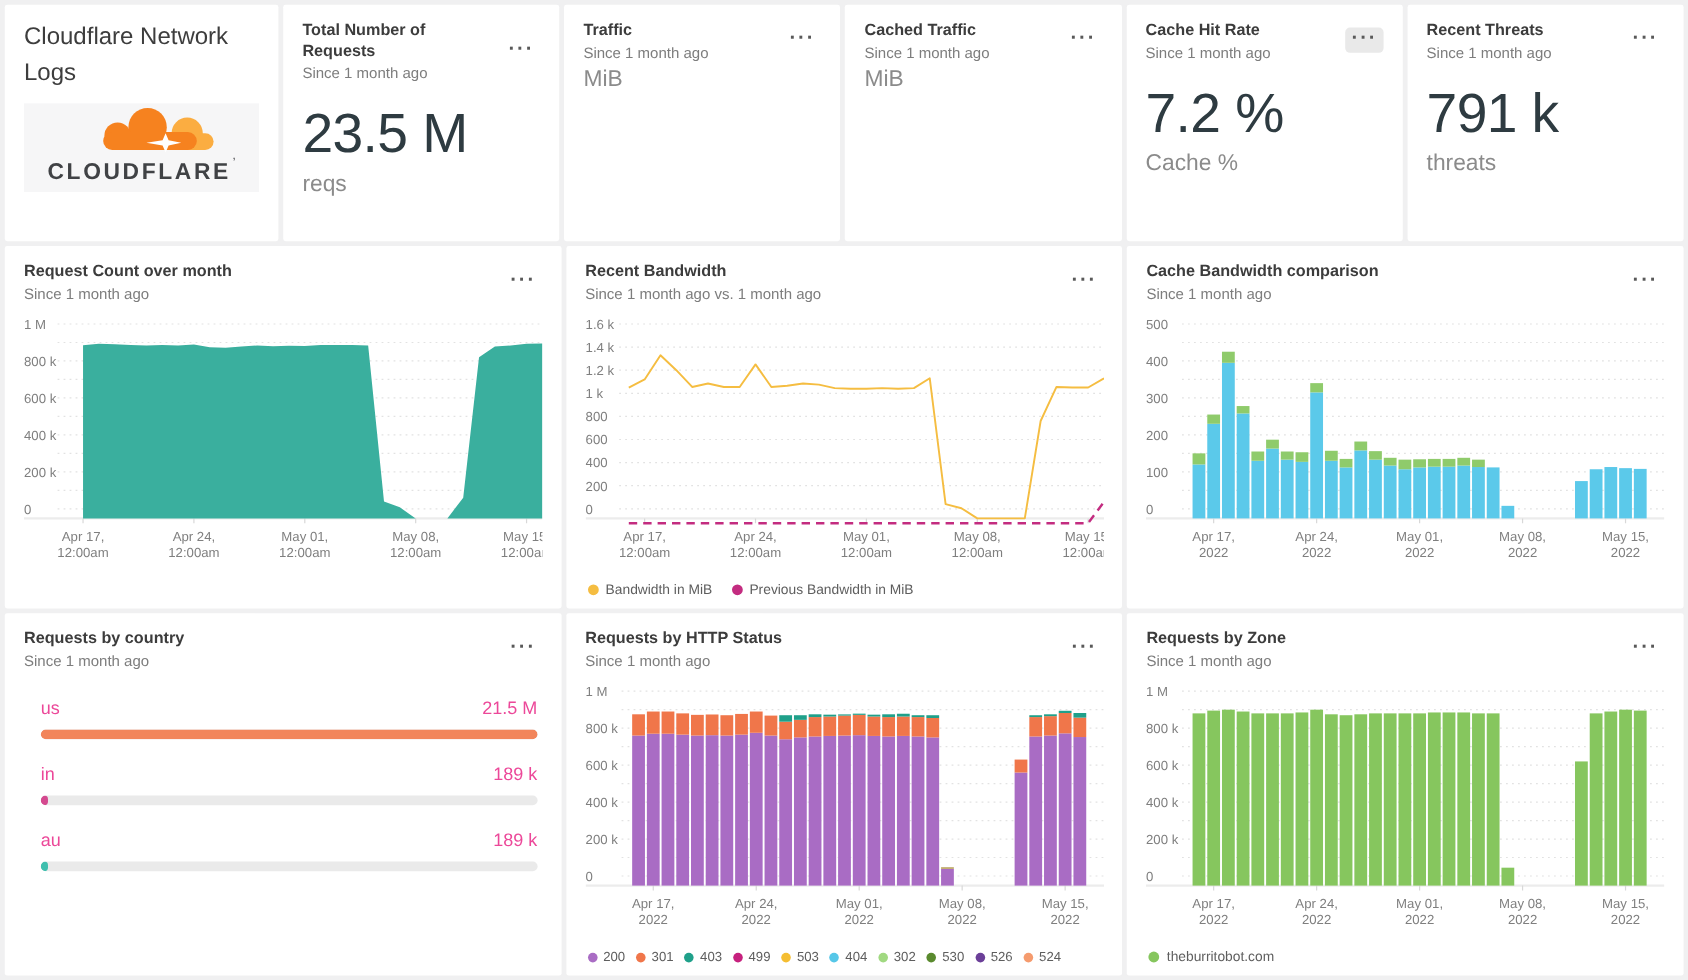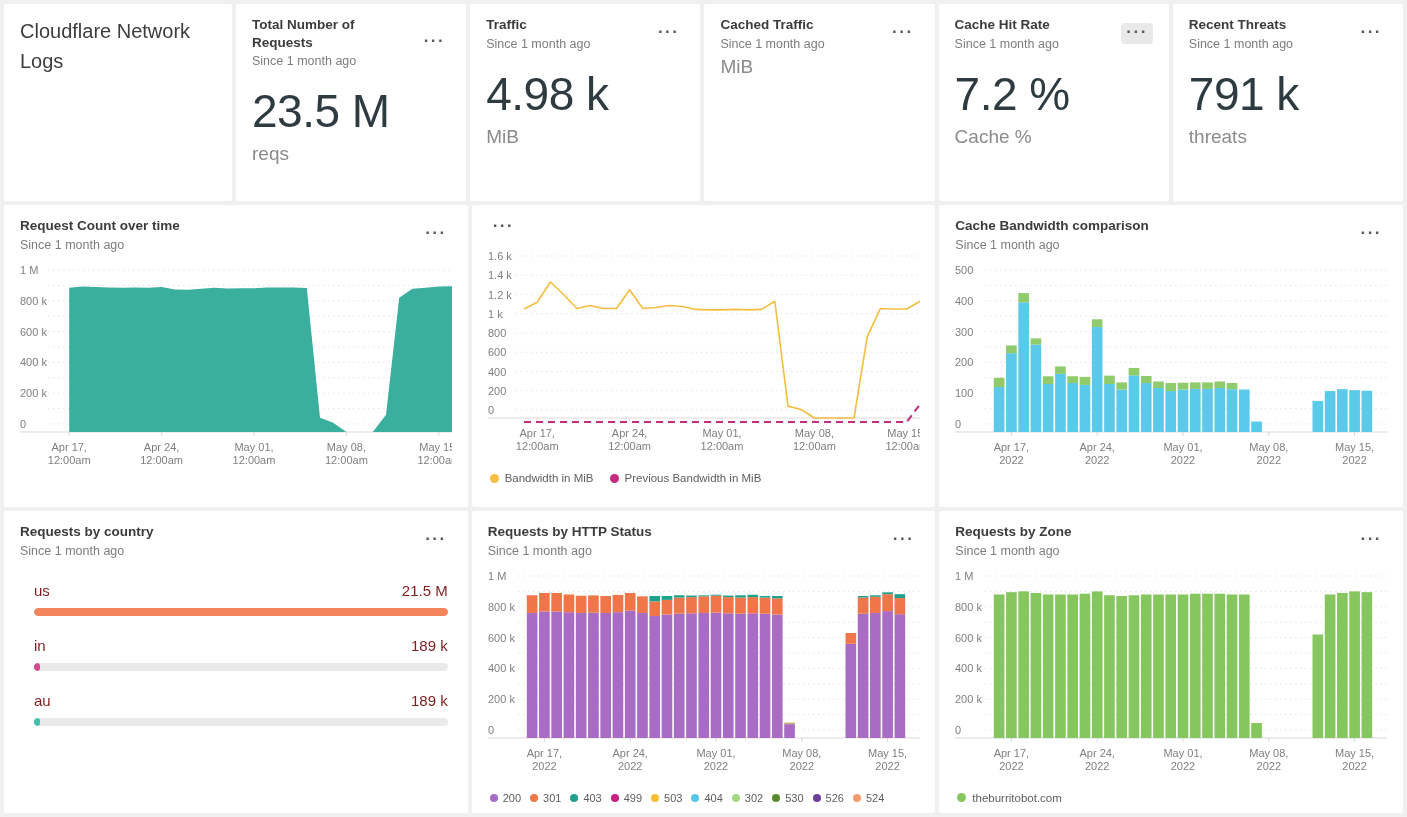--- a/index.html
+++ b/index.html
@@ -22,33 +22,48 @@
   text.ax{font-size:11px;fill:#7f7f7f;}
   text.mid{text-anchor:middle;}
   .legend{display:flex;gap:16px;margin-top:3px;padding-left:2px;align-items:center;}
   .legend.compact{gap:9px;}
   .lg-item{display:flex;align-items:center;gap:6px;font-size:11.5px;color:#5e5e5e;white-space:nowrap;}
   .legend.compact .lg-item{font-size:11px;gap:5px;}
   .dot{width:9px;height:9px;border-radius:50%;display:inline-block;flex:none;}
   .legend.compact .dot{width:8px;height:8px;}
   .countries{margin-top:24px;padding:0 4px 0 14px;}
   .c-row{margin-bottom:21px;}
-  .c-line{display:flex;justify-content:space-between;font-size:15px;color:#7f1d1d;margin-bottom:9px;}
+  .c-line{display:flex;justify-content:space-between;font-size:15px;color:#ec4899;margin-bottom:9px;}
   .c-track{height:8px;background:#eaeaea;border-radius:4px;position:relative;overflow:hidden;}
   .c-fill{height:8px;border-radius:4px;position:absolute;left:0;top:0;}
 </style>
 </head>
 <body>
 
 <div class="dash">
 
   <div class="row r1">
 
     <div class="panel">
       <div class="logo-title">Cloudflare Network Logs</div>
+      <div class="logo-box">
+        <svg width="196" height="74">
+          <rect x="0" y="0" width="196" height="74" fill="#f6f6f7"></rect>
+          <g>
+            <circle cx="136" cy="25" r="13" fill="#fbad41"></circle>
+            <rect x="123" y="25" width="35" height="14" rx="7" fill="#fbad41"></rect>
+            <circle cx="103" cy="20" r="16" fill="#f6821f"></circle>
+            <circle cx="78" cy="27" r="11" fill="#f6821f"></circle>
+            <rect x="66" y="24" width="78" height="15" rx="7.5" fill="#f6821f"></rect>
+            <polygon fill="#ffffff" points="118,25 120.5,30.8 131,33 120.5,35.2 118,41 115.5,35.2 102,33 115.5,30.8"></polygon>
+          </g>
+          <text x="96" y="63" text-anchor="middle" font-size="19" font-weight="700" letter-spacing="2.2" fill="#404245">CLOUDFLARE</text>
+          <text x="174" y="52" font-size="10" fill="#404245">’</text>
+        </svg>
+      </div>
     </div>
 
     <div class="panel">
       <div class="hdr">
         <div>
           <div class="title">Total Number of Requests</div>
           <div class="sub">Since 1 month ago</div>
         </div>
         <div class="menu">···</div>
       </div>
@@ -57,21 +72,20 @@
     </div>
 
     <div class="panel">
       <div class="hdr">
         <div>
           <div class="title">Traffic</div>
           <div class="sub">Since 1 month ago</div>
         </div>
         <div class="menu">···</div>
       </div>
-      <div class="stat-val">4.98 k</div>
       <div class="stat-unit">MiB</div>
     </div>
 
     <div class="panel">
       <div class="hdr">
         <div>
           <div class="title">Cached Traffic</div>
           <div class="sub">Since 1 month ago</div>
         </div>
         <div class="menu">···</div>
@@ -102,21 +116,21 @@
       <div class="stat-val">791 k</div>
       <div class="stat-unit">threats</div>
     </div>
   </div>
 
   <div class="row r2">
 
     <div class="panel">
       <div class="hdr">
         <div>
-          <div class="title">Request Count over time</div>
+          <div class="title">Request Count over month</div>
           <div class="sub">Since 1 month ago</div>
         </div>
         <div class="menu">···</div>
       </div>
       <svg class="chart" width="432" height="225">
           <line x1="28" y1="12" x2="432" y2="12" stroke="#e2e2e2" stroke-width="1" stroke-dasharray="1.5,3.5"></line>
           <line x1="28" y1="27.4" x2="432" y2="27.4" stroke="#e2e2e2" stroke-width="1" stroke-dasharray="1.5,3.5"></line>
           <text x="0" y="16" class="ax">1 M</text>
           <line x1="28" y1="42.8" x2="432" y2="42.8" stroke="#e2e2e2" stroke-width="1" stroke-dasharray="1.5,3.5"></line>
           <line x1="28" y1="58.199999999999996" x2="432" y2="58.199999999999996" stroke="#e2e2e2" stroke-width="1" stroke-dasharray="1.5,3.5"></line>
@@ -147,20 +161,24 @@
           <text x="326.4" y="206" class="ax mid">12:00am</text>
           <line x1="418.8" y1="174" x2="418.8" y2="178" stroke="#d8d8d8" stroke-width="1"></line>
           <text x="418.8" y="193" class="ax mid">May 15,</text>
           <text x="418.8" y="206" class="ax mid">12:00am</text>
           <polygon points="49.2,174 49.2,29.710000000000008 62.4,28.47800000000001 75.6,28.939999999999998 88.8,29.55600000000001 102,29.864000000000004 115.2,29.55600000000001 128.4,29.864000000000004 141.6,29.093999999999994 154.8,31.403999999999996 168,31.866000000000014 181.2,30.78800000000001 194.4,29.864000000000004 207.6,30.47999999999999 220.8,30.171999999999997 234,30.325999999999993 247.2,29.55600000000001 260.4,29.55600000000001 273.6,29.401999999999987 286.8,30.018 300,159.84 313.2,164.768 326.4,174 339.6,174 352.8,174 366,156.76 379.2,39.72000000000001 392.4,30.78800000000001 405.6,29.864000000000004 418.8,28.47800000000001 432,28.169999999999987 432,174" fill="#3aaf9e"></polygon>
         </svg>
     </div>
 
     <div class="panel">
       <div class="hdr">
+        <div>
+          <div class="title">Recent Bandwidth</div>
+          <div class="sub">Since 1 month ago vs. 1 month ago</div>
+        </div>
         <div class="menu">···</div>
       </div>
       <svg class="chart" width="432" height="225">
           <line x1="28" y1="12" x2="432" y2="12" stroke="#e2e2e2" stroke-width="1" stroke-dasharray="1.5,3.5"></line>
           <text x="0" y="16" class="ax">1.6 k</text>
           <line x1="28" y1="31.25" x2="432" y2="31.25" stroke="#e2e2e2" stroke-width="1" stroke-dasharray="1.5,3.5"></line>
           <text x="0" y="35.25" class="ax">1.4 k</text>
           <line x1="28" y1="50.5" x2="432" y2="50.5" stroke="#e2e2e2" stroke-width="1" stroke-dasharray="1.5,3.5"></line>
           <text x="0" y="54.5" class="ax">1.2 k</text>
           <line x1="28" y1="69.75" x2="432" y2="69.75" stroke="#e2e2e2" stroke-width="1" stroke-dasharray="1.5,3.5"></line>

